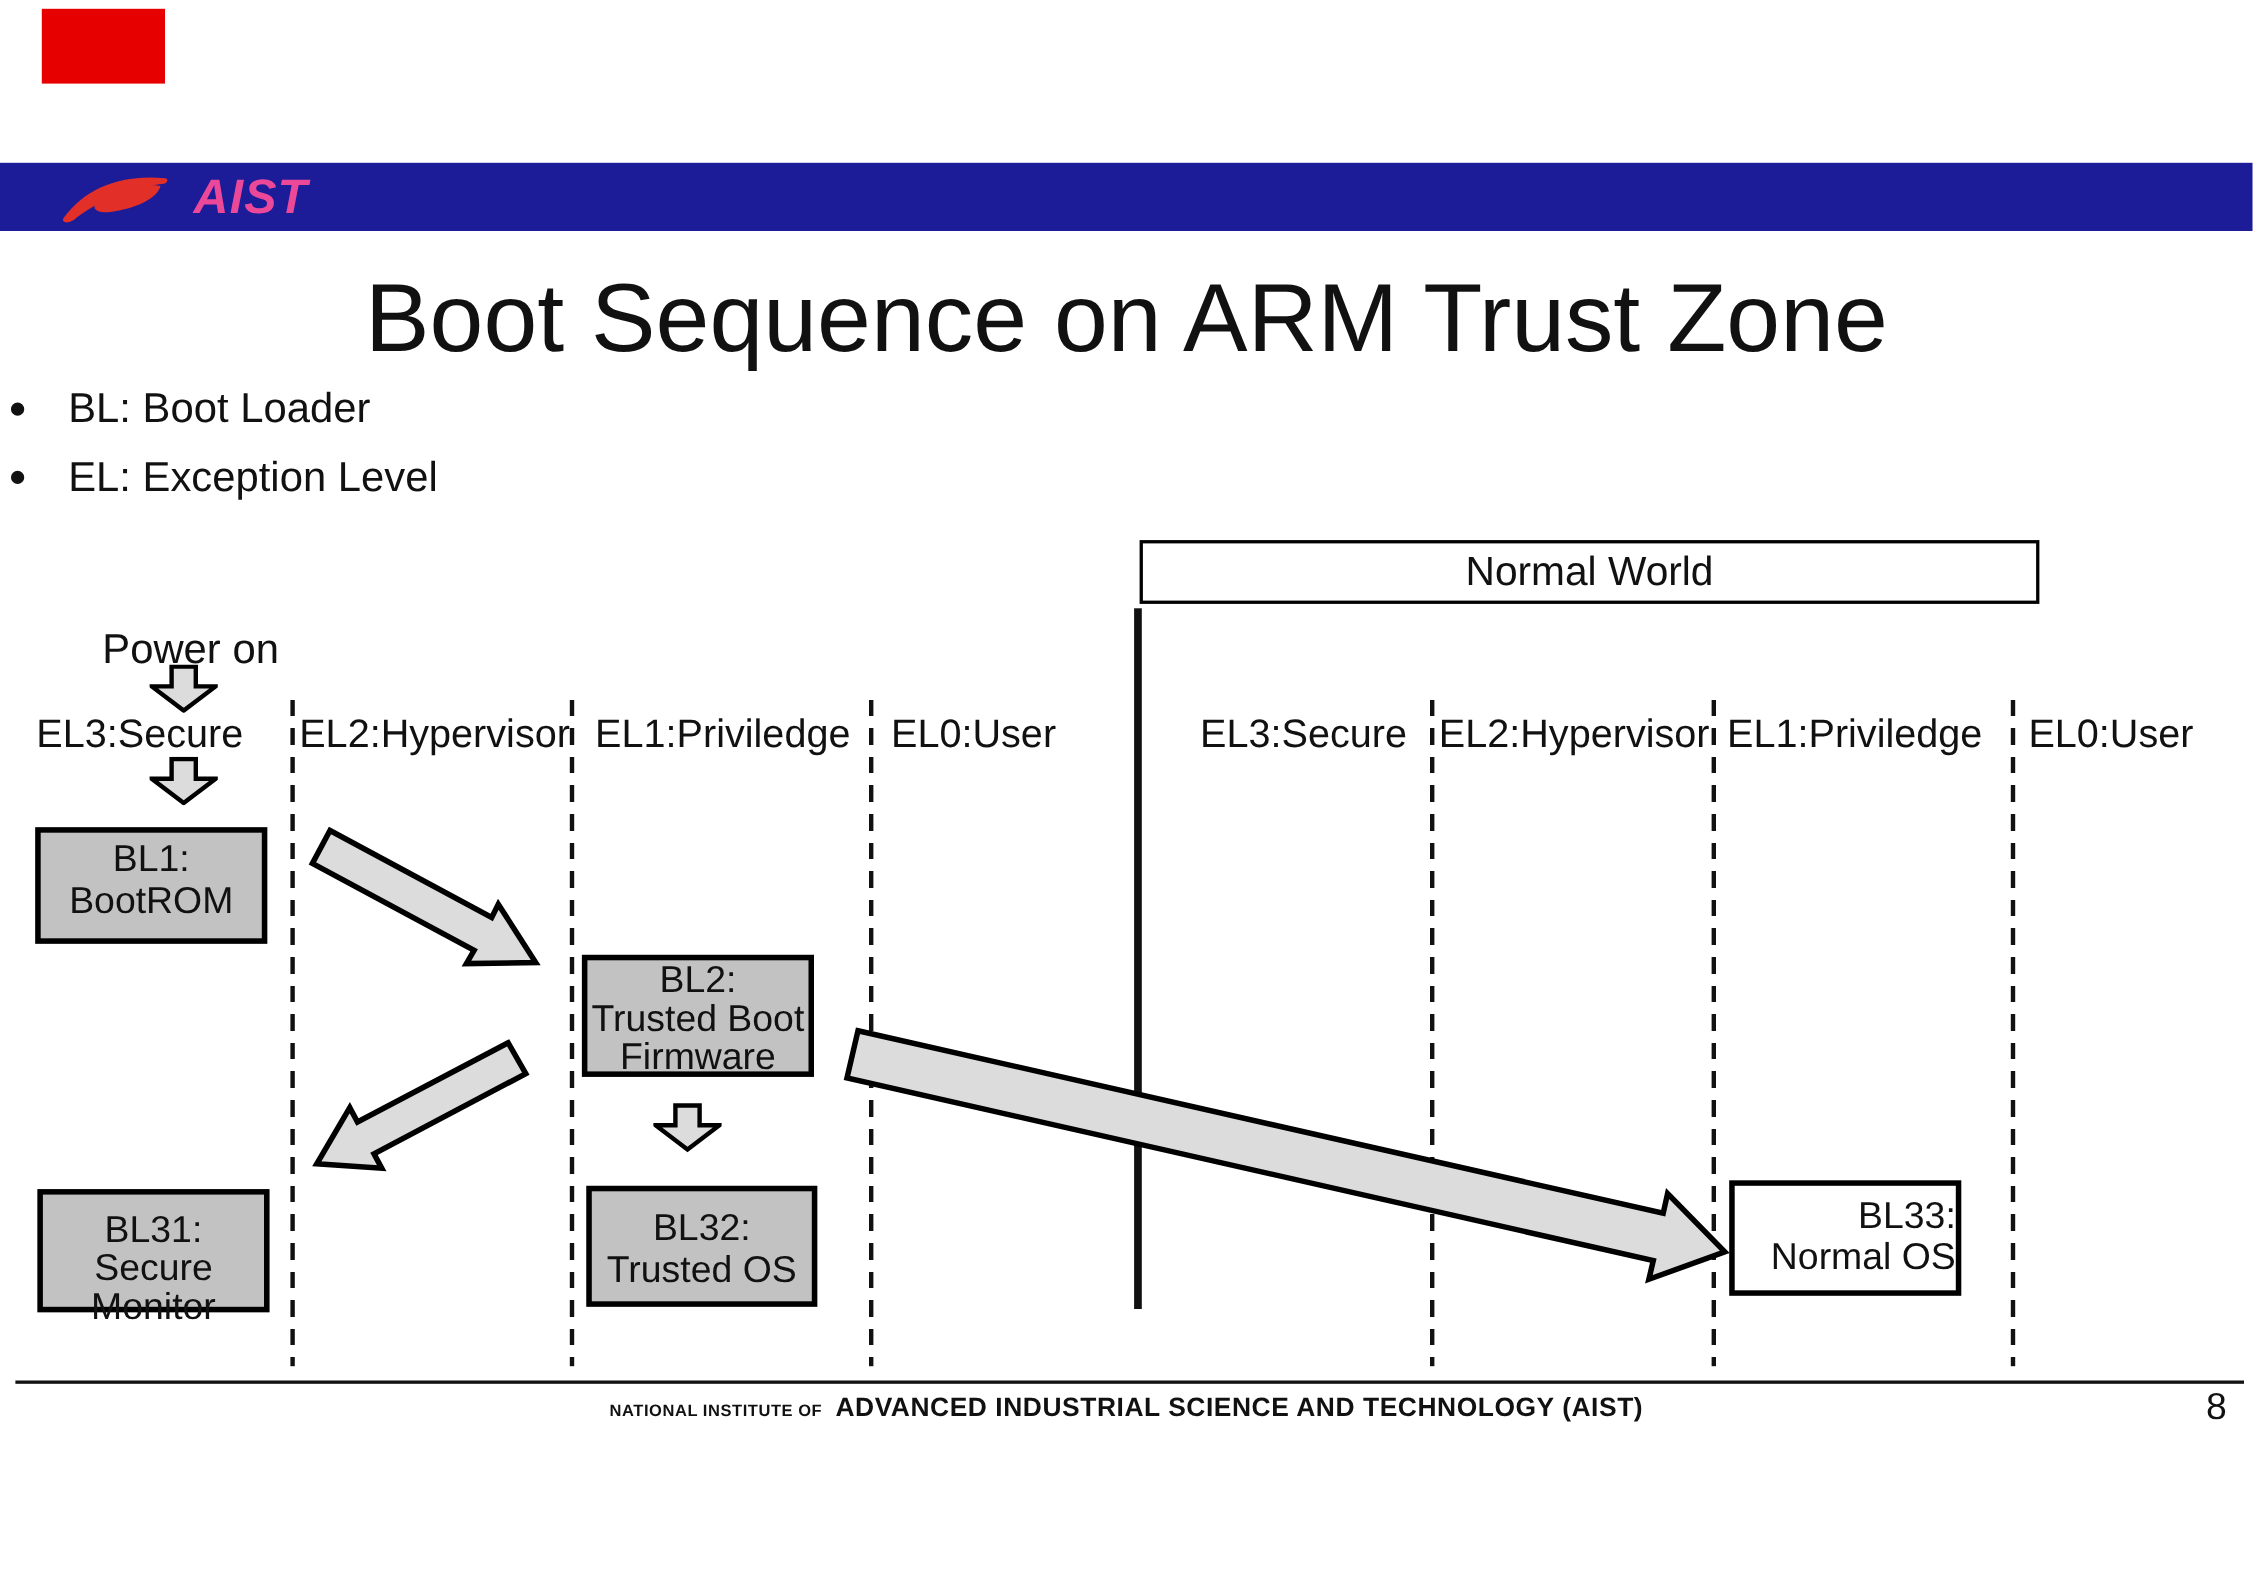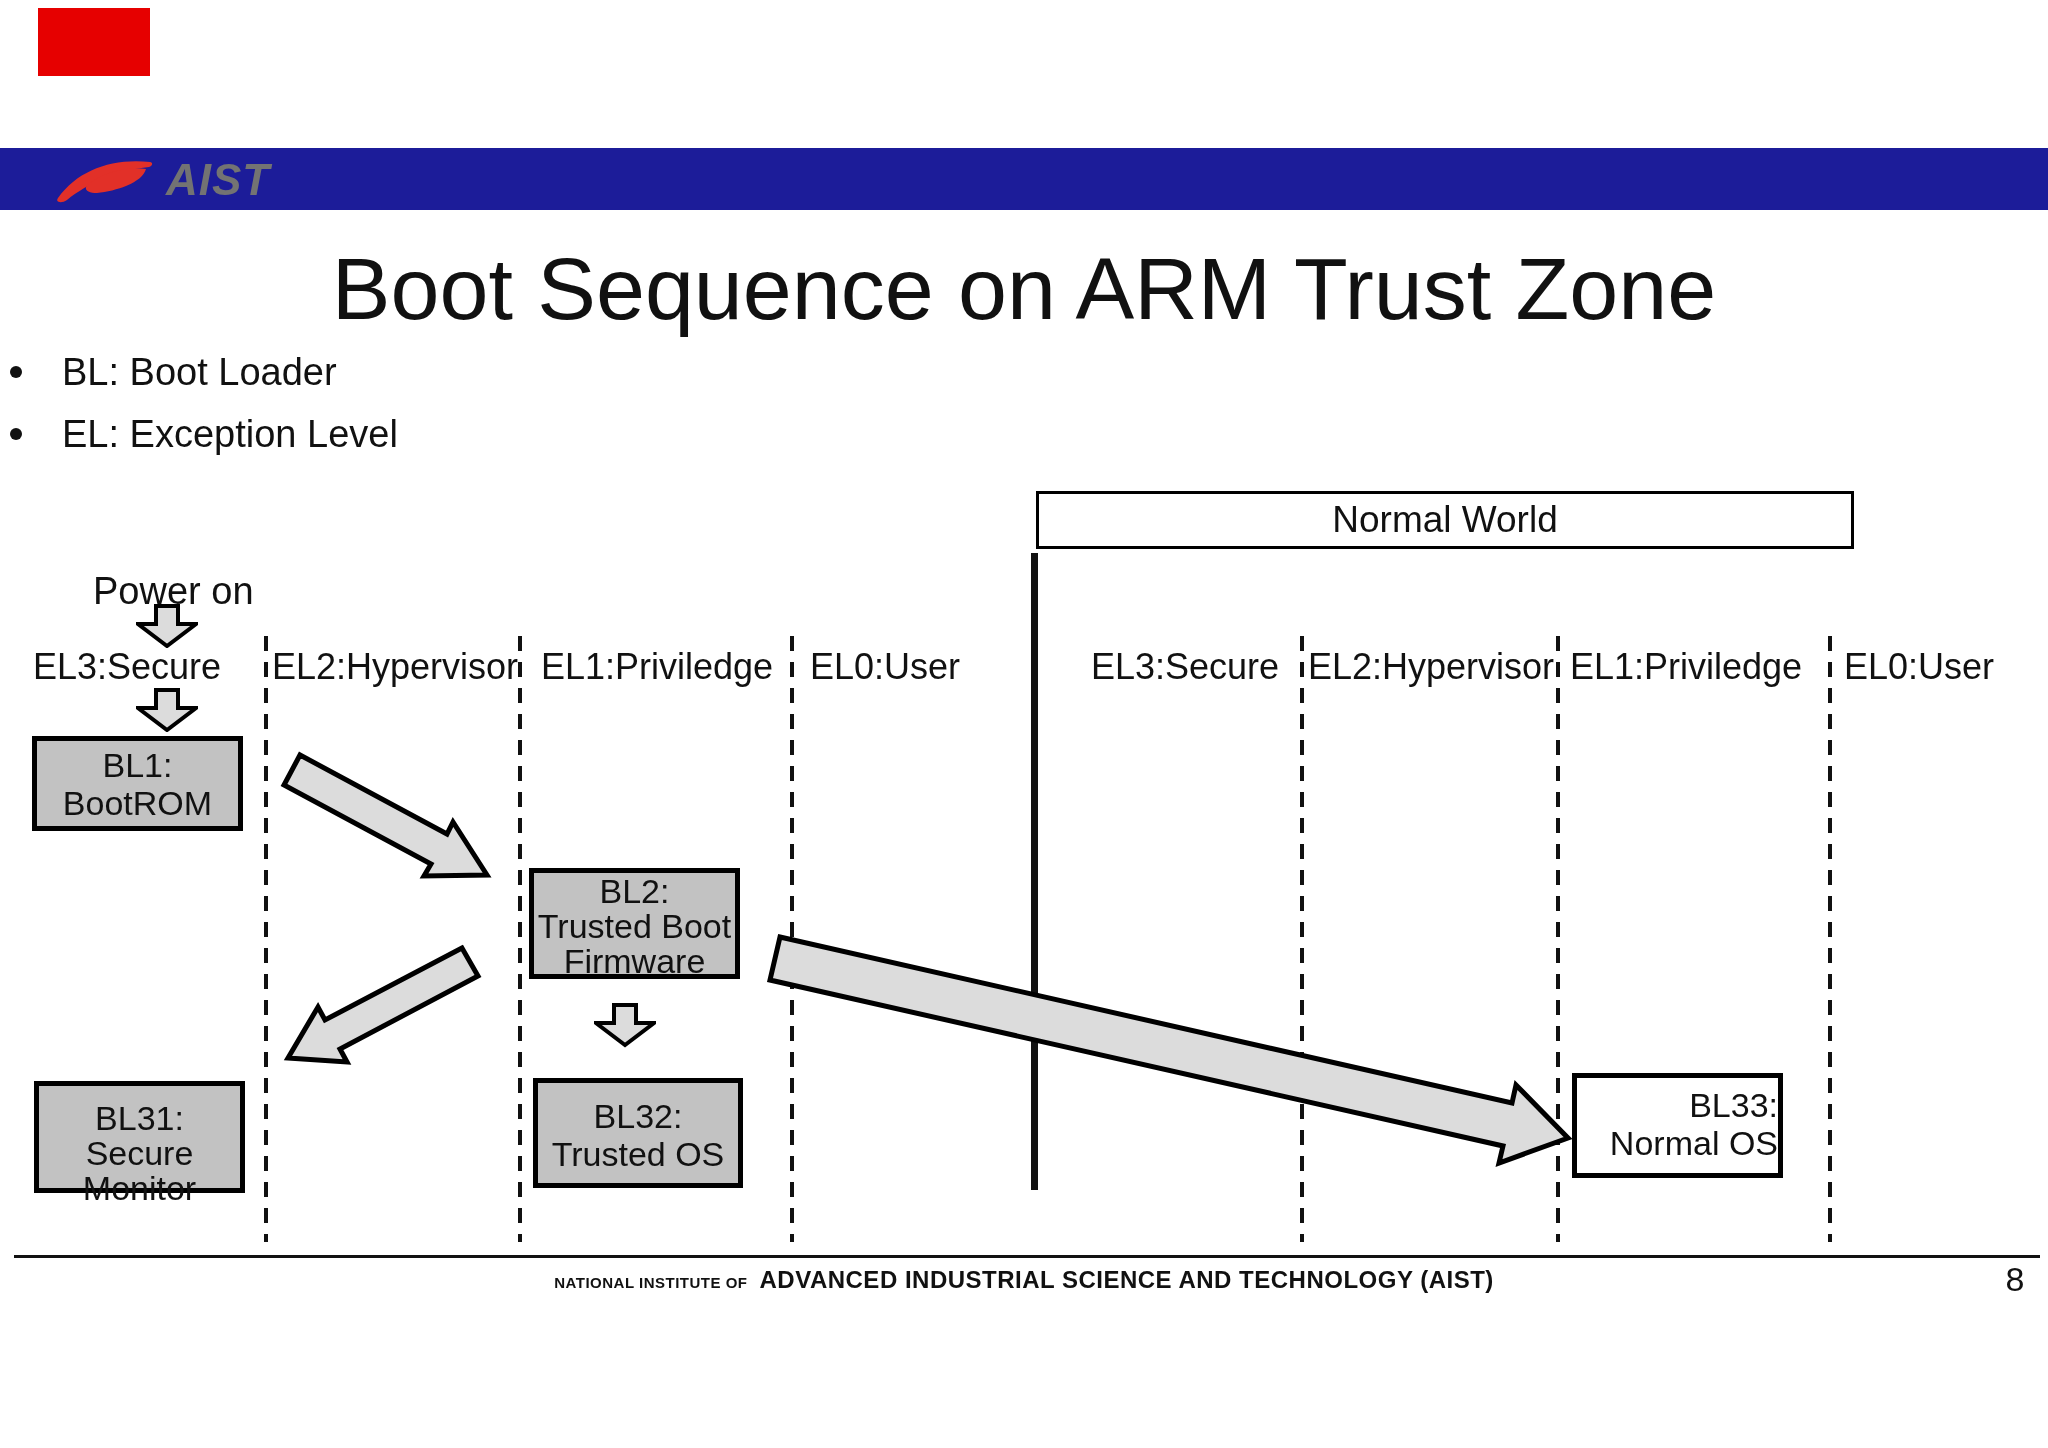--- a/index.html
+++ b/index.html
@@ -7,38 +7,38 @@
     position:relative;width:2048px;height:1448px;background:#ffffff;overflow:hidden;
     font-family:"Liberation Sans",sans-serif;color:#111;
   }
   .abs{position:absolute;}
   
   #red-marker{left:38px;top:8px;width:112px;height:68px;background:#e60000;}
   
   #brand-bar{left:0;top:148px;width:2048px;height:62px;background:#1c1c99;}
   #logo{left:52px;top:152px;width:230px;height:56px;display:flex;align-items:center;}
   #logo svg{width:104px;height:48px;}
-  #logo-text{color:#737373;font-style:italic;font-weight:bold;font-size:44px;letter-spacing:1px;margin-left:10px;}
+  #logo-text{color:#ec4899;font-style:italic;font-weight:bold;font-size:44px;letter-spacing:1px;margin-left:20px;}
   
   #title{left:0;top:234px;width:2048px;text-align:center;font-size:88px;line-height:110px;white-space:nowrap;}
   .bullet-row{left:62px;font-size:38px;line-height:44px;white-space:nowrap;}
   .bullet-dot{position:absolute;left:-52px;top:16px;width:12px;height:12px;border-radius:50%;background:#111;}
   
   .world-header{height:58px;border:3px solid #000;box-sizing:border-box;display:flex;align-items:center;justify-content:center;font-size:37px;}
   #secure-world-header{left:15px;top:491px;width:1015px;background:#c2c2c2;}
   #normal-world-header{left:1036px;top:491px;width:818px;background:#ffffff;}
   
   #world-divider{left:1031px;top:553px;width:7px;height:637px;background:#111;}
   .vdash{width:4px;top:636px;height:606px;background:repeating-linear-gradient(#111 0 15px,transparent 15px 26px);}
   
   .el-label{top:646px;font-size:36px;white-space:nowrap;}
   #power-on-label{left:93px;top:570px;font-size:38px;white-space:nowrap;}
   
   .bl-box{border:5px solid #000;box-sizing:border-box;background:#c2c2c2;text-align:center;font-size:34px;line-height:38px;}
-  #box-bl1{left:32px;top:736px;width:211px;height:95px;padding-top:5px;}
+  #box-bl1{left:32px;top:752px;width:211px;height:106px;padding-top:5px;}
   #box-bl2{left:529px;top:868px;width:211px;height:111px;padding-top:1px;line-height:35px;}
   #box-bl31{left:34px;top:1081px;width:211px;height:112px;padding-top:15px;line-height:35px;}
   #box-bl32{left:533px;top:1078px;width:210px;height:110px;padding-top:14px;}
   #box-bl33{left:1572px;top:1073px;width:211px;height:105px;background:#fff;padding-top:8px;text-align:right;}
   
   .down-arrow{width:62px;}
   svg .outlined{fill:#dcdcdc;stroke:#000;}
   
   #footer-rule{left:14px;top:1255px;width:2026px;height:3px;background:#111;}
   #footer{left:0;top:1266px;width:2048px;display:flex;justify-content:center;align-items:baseline;gap:12px;white-space:nowrap;}

